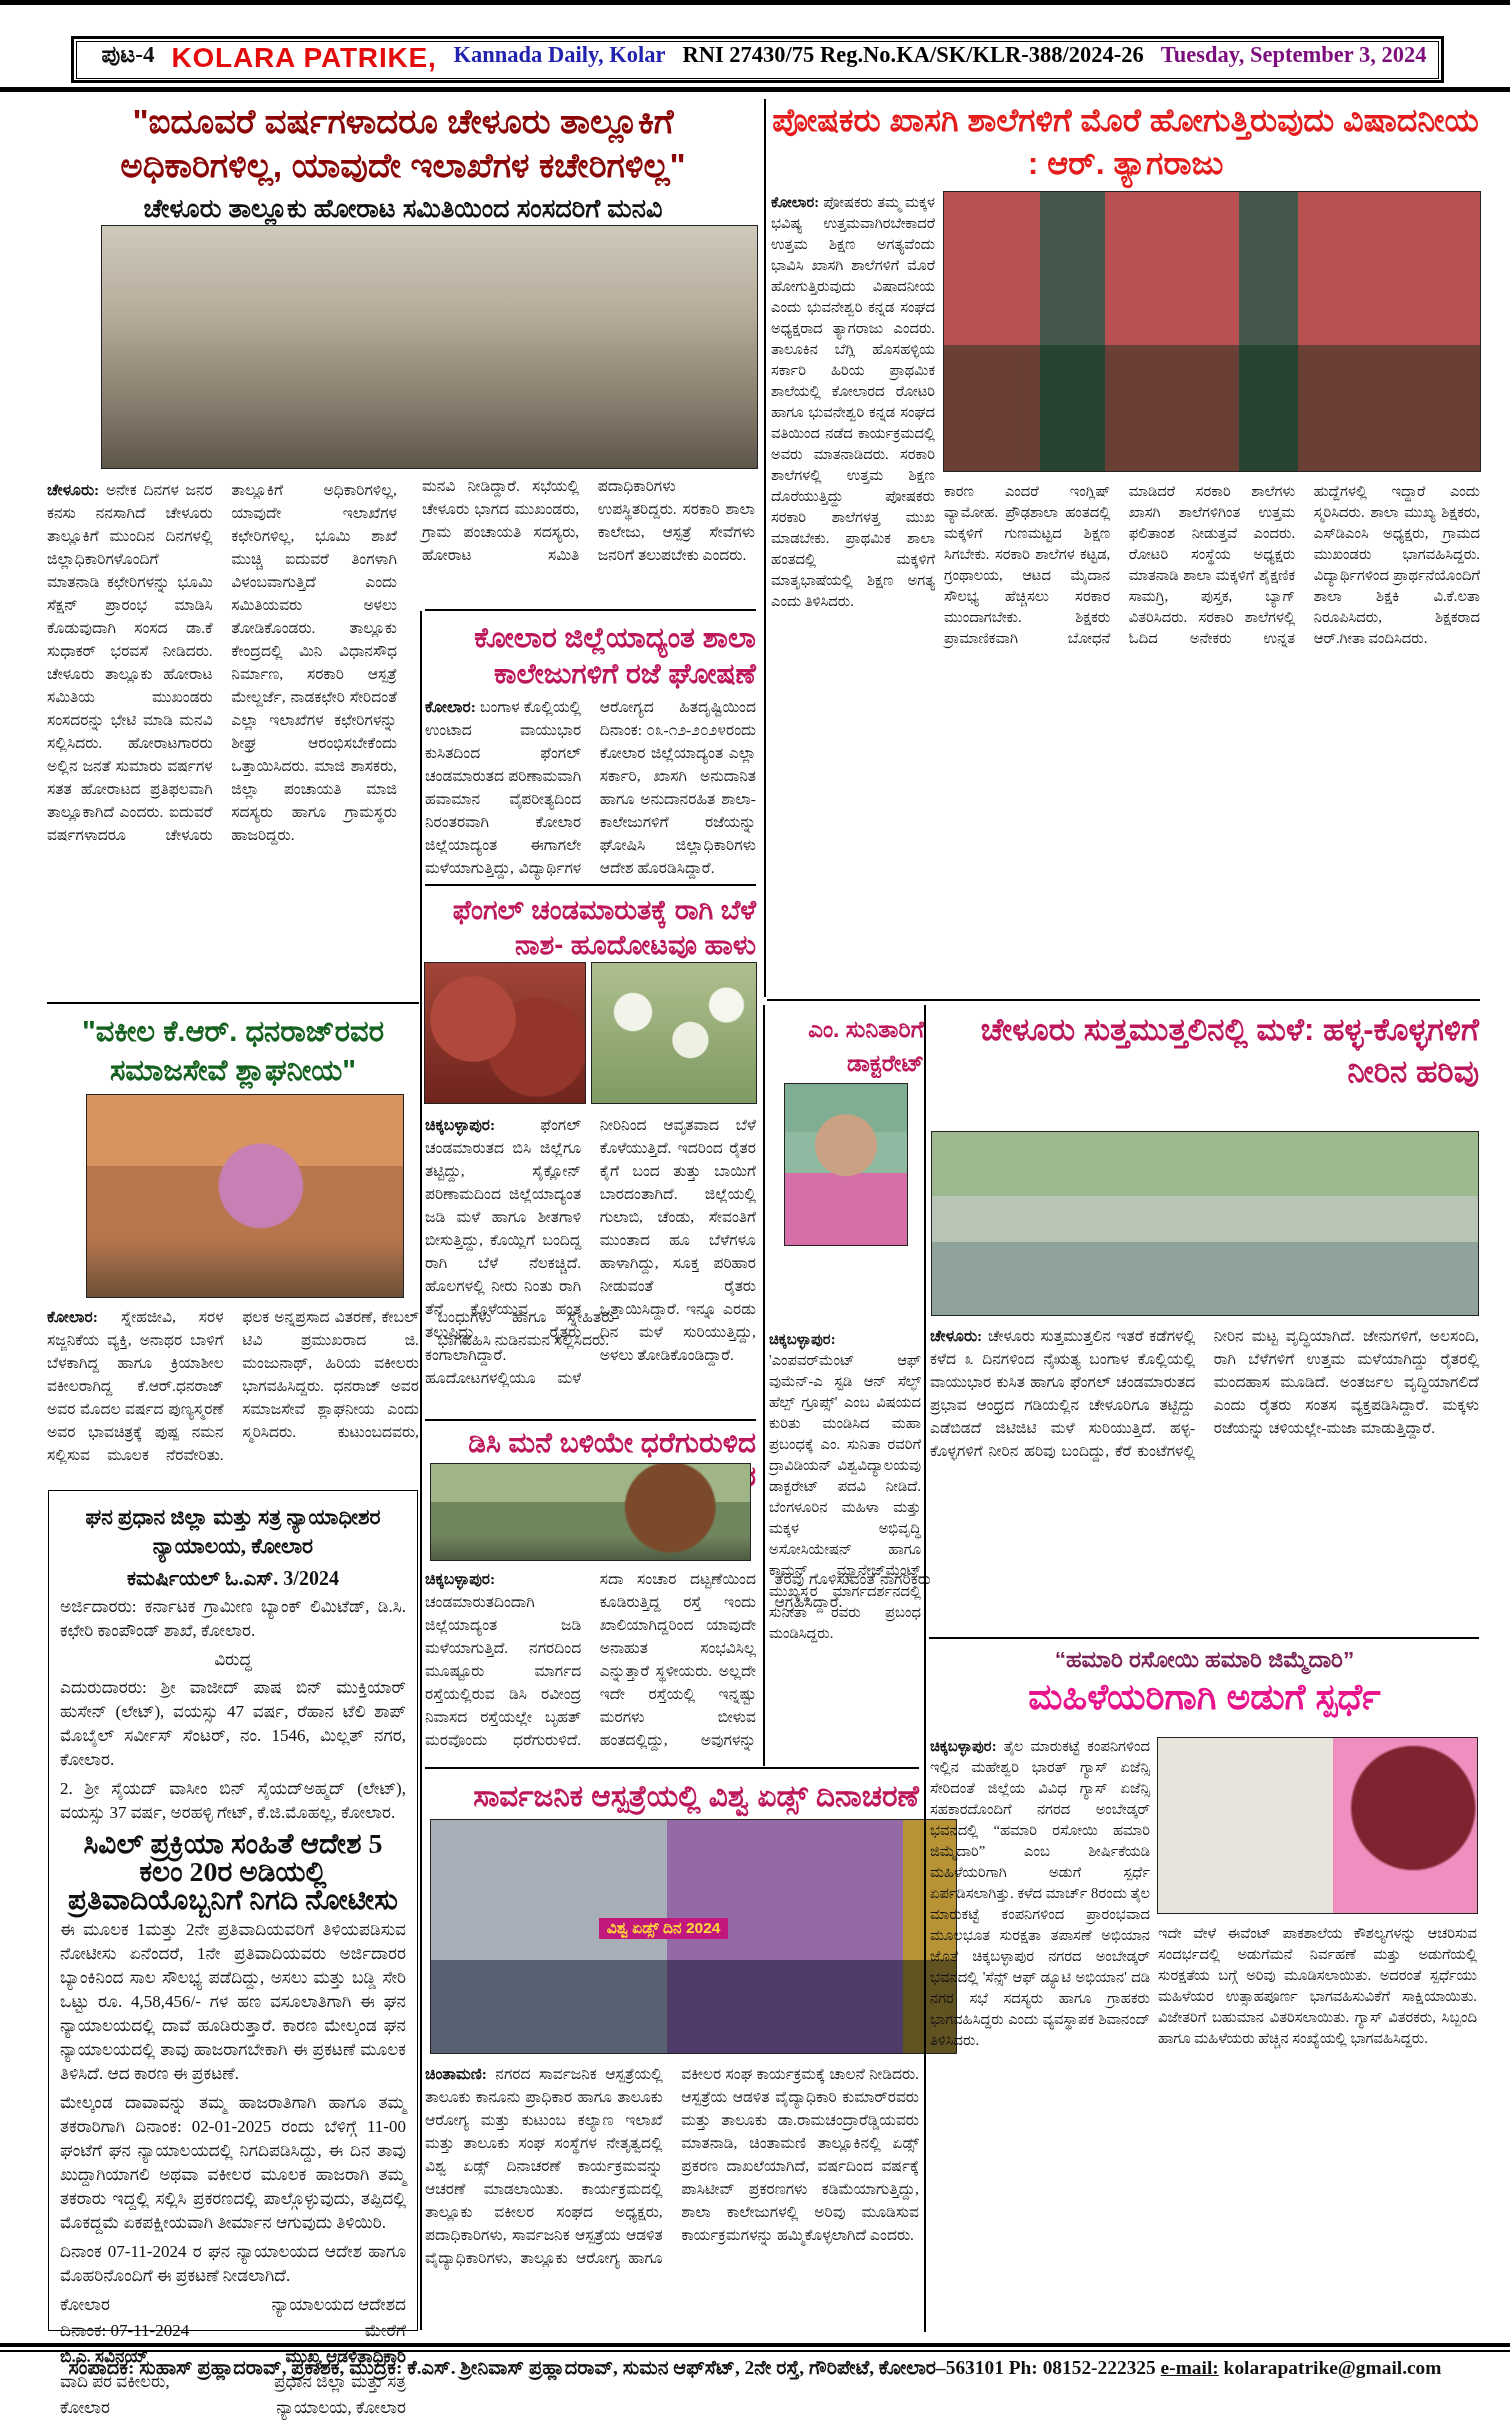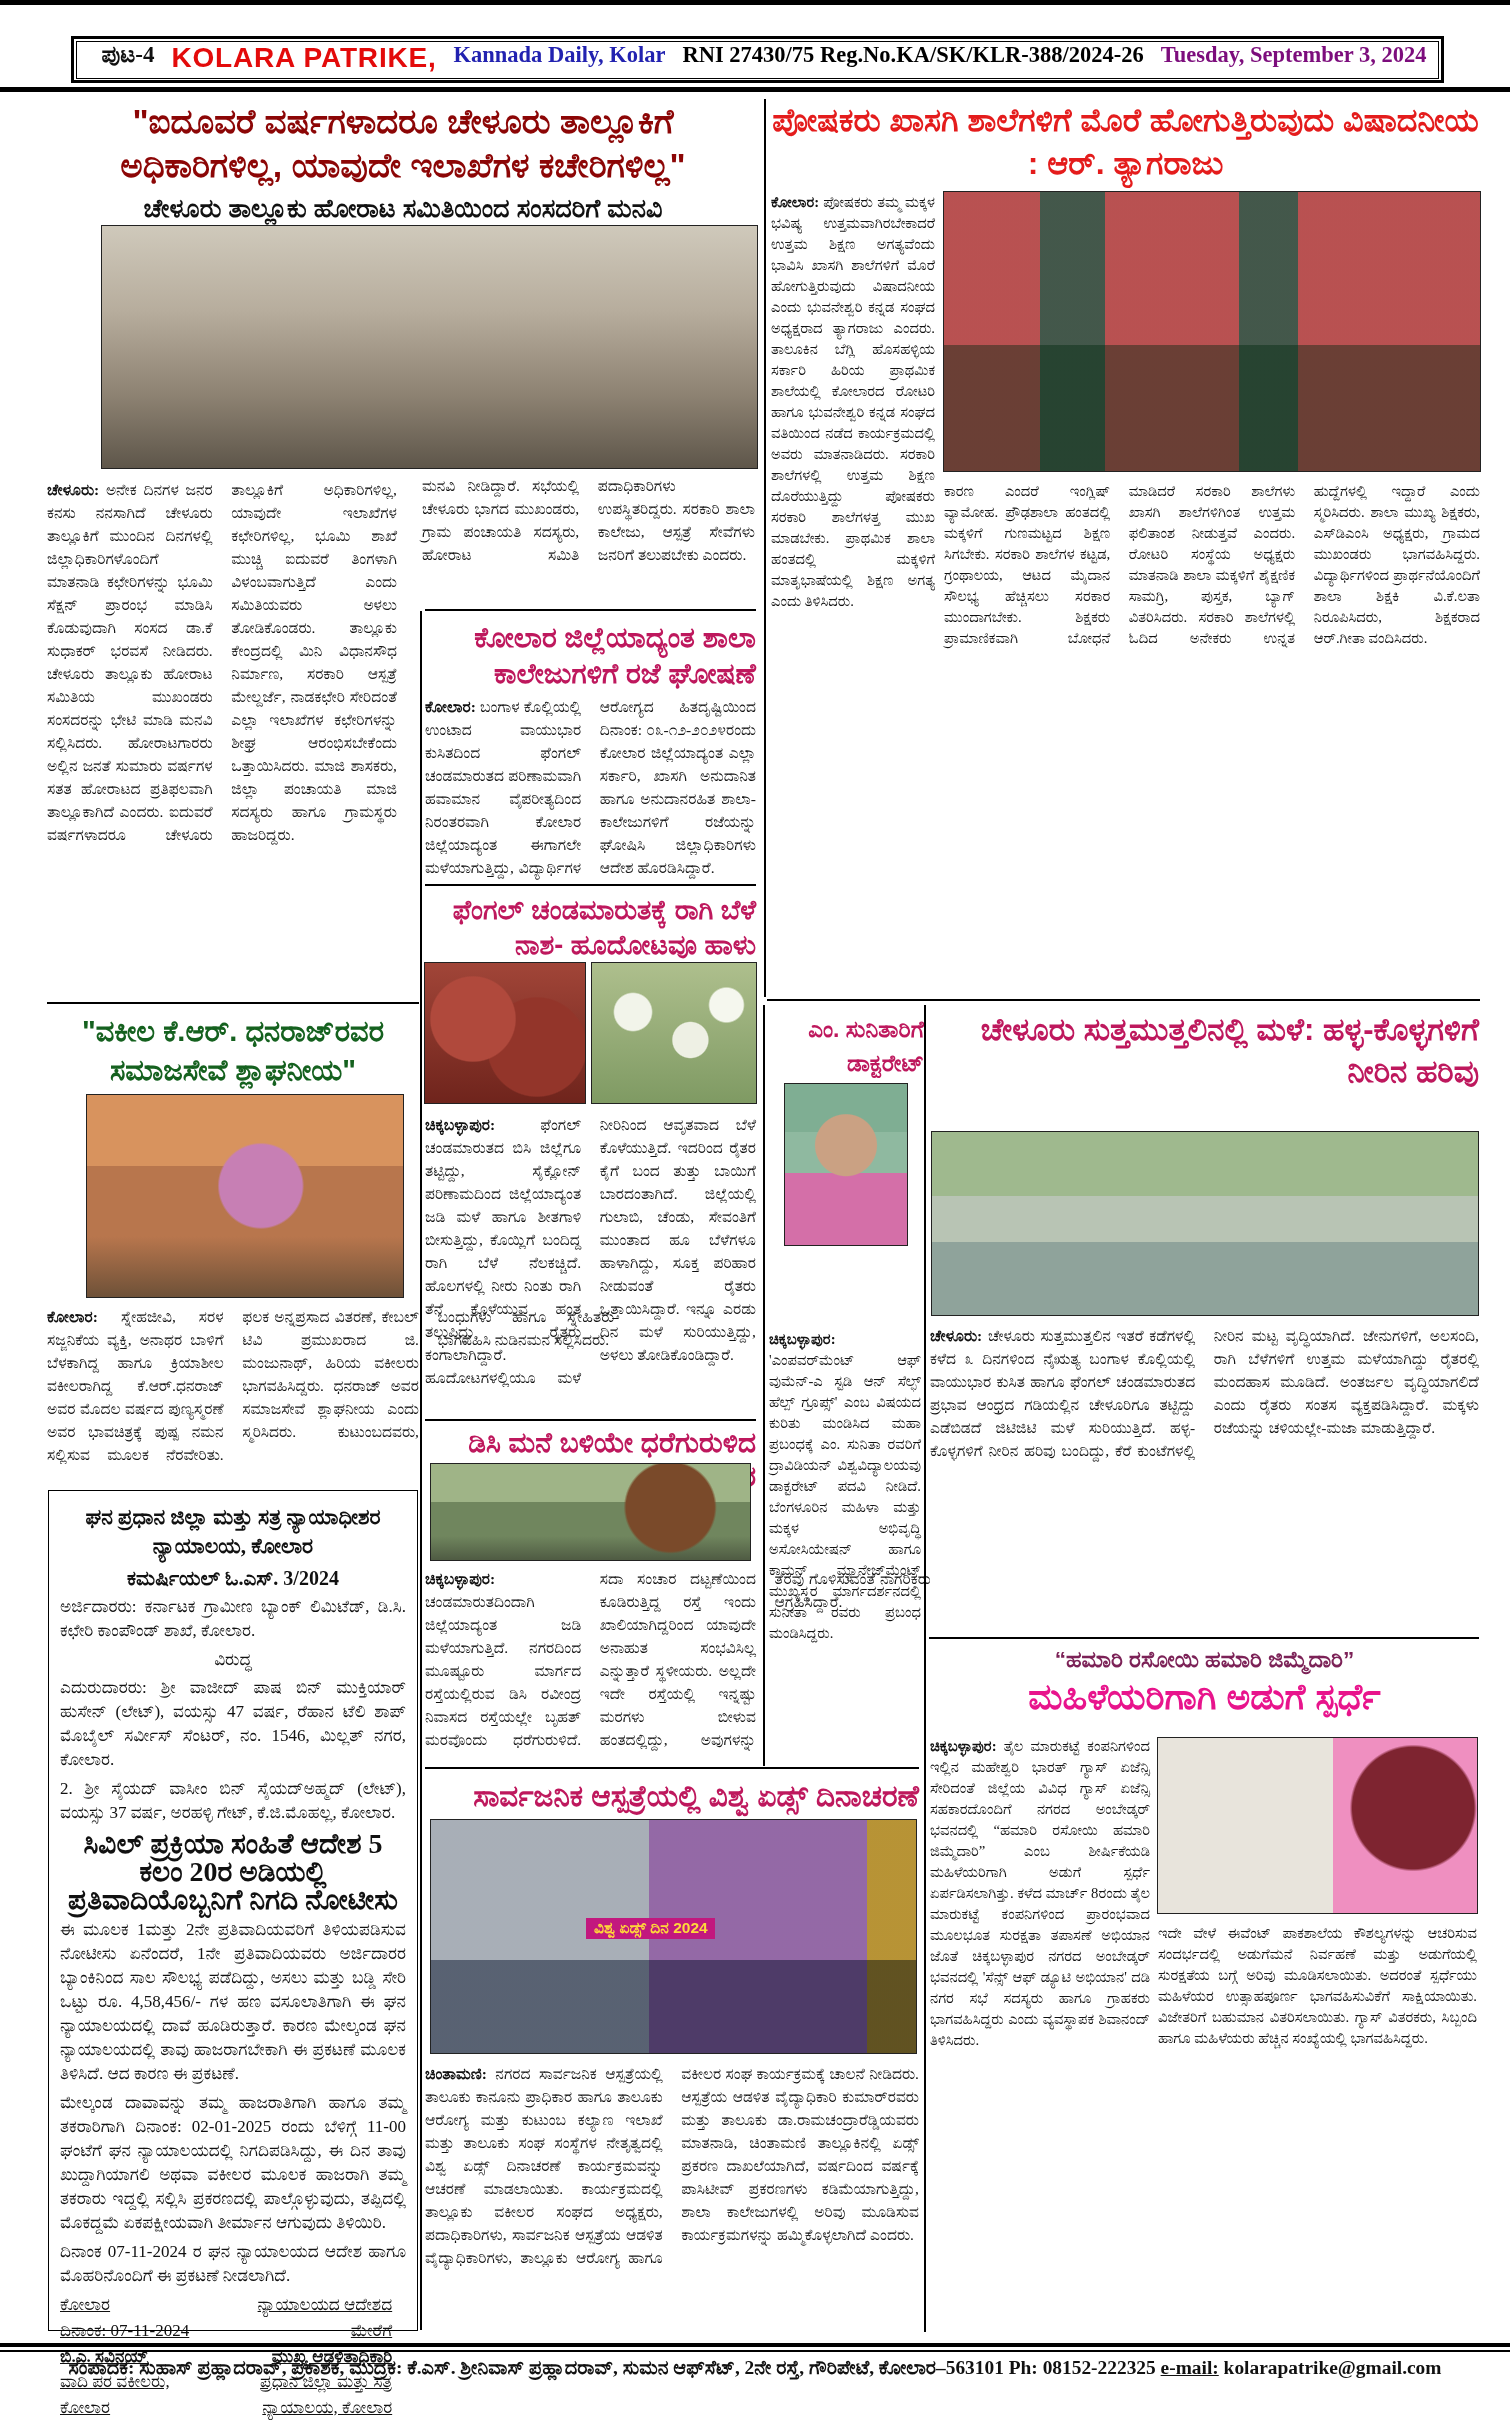--- a/index.html
+++ b/index.html
@@ -30,21 +30,21 @@
   .h-red{color:#e41c1c;font-family:"Liberation Sans",sans-serif;font-weight:bold;font-size:32px;line-height:43px;text-align:center;}
   .h-sub{font-size:25.6px;font-weight:bold;text-align:center;font-family:"Liberation Sans",sans-serif;}
   .h-blk{font-family:"Liberation Sans",sans-serif;font-weight:bold;text-align:right;color:#be185d;}
   .h-grn{color:#15611f;font-family:"Liberation Sans",sans-serif;font-weight:bold;font-size:29px;line-height:39px;text-align:center;}
   .h-pur{color:#7c2257;font-family:"Liberation Sans",sans-serif;font-weight:bold;font-size:22.5px;text-align:center;}
   .h-pink{color:#e8148c;font-family:"Liberation Sans",sans-serif;font-weight:bold;font-size:36px;text-align:center;}
   
   .court{border:1.6px solid #000;padding:7.8px 11px;font-size:17px;line-height:24px;}
   .court p{margin:4.7px 0;}
   .court .b{font-weight:bold;}
-  .sigrow{display:flex;margin-top:3.1px;text-decoration:underline;}
+  .sigrow{display:flex;justify-content:space-between;margin-top:3.1px;}
   .sigcol{width:48%;font-size:17px;line-height:25.6px;}
   
   .ph-memo{background:linear-gradient(180deg,#cfc9bb 0%,#b7ad9d 35%,#8d8272 70%,#5e564a 100%);}
   .ph-school{background:linear-gradient(90deg,#d99090 0 18%,#4f9b84 18% 30%,#d99090 30% 55%,#4f9b84 55% 66%,#d99090 66% 100%),
              linear-gradient(180deg,#d99090 0 55%,#7d6f5e 55% 100%);background-blend-mode:multiply;}
   .ph-ragi{background:radial-gradient(circle at 30% 40%,#b0493c 0 30%,transparent 31%),
            radial-gradient(circle at 70% 60%,#93352a 0 35%,transparent 36%),
            linear-gradient(180deg,#a14538,#6f241c);}
   .ph-flower{background:radial-gradient(circle at 25% 35%,#f2f4ea 0 12%,transparent 13%),
              radial-gradient(circle at 60% 55%,#eef0e4 0 14%,transparent 15%),
@@ -114,21 +114,21 @@
   <div class="abs hrule" style="left:425px;top:1419px;width:331px;height:2.3px;"></div>
   <div class="abs h-blk" style="left:425px;top:1426px;width:331px;font-size:28px;line-height:34px;">ಡಿಸಿ ಮನೆ ಬಳಿಯೇ ಧರೆಗುರುಳಿದ ಮರ</div>
   <div class="abs ph ph-tree" style="left:431px;top:1464px;width:319px;height:96px;"></div>
   <div class="abs body-t c2" style="left:425px;top:1567px;width:331px;height:194px;">
     <span class="dl">ಚಿಕ್ಕಬಳ್ಳಾಪುರ:</span>
     <span>ಚಂಡಮಾರುತದಿಂದಾಗಿ ಜಿಲ್ಲೆಯಾದ್ಯಂತ ಜಡಿ ಮಳೆಯಾಗುತ್ತಿದೆ. ನಗರದಿಂದ ಮೂಷ್ಟೂರು ಮಾರ್ಗದ ರಸ್ತೆಯಲ್ಲಿರುವ ಡಿಸಿ ರವೀಂದ್ರ ನಿವಾಸದ ರಸ್ತೆಯಲ್ಲೇ ಬೃಹತ್ ಮರವೊಂದು ಧರೆಗುರುಳಿದೆ. ಸದಾ ಸಂಚಾರ ದಟ್ಟಣೆಯಿಂದ ಕೂಡಿರುತ್ತಿದ್ದ ರಸ್ತೆ ಇಂದು ಖಾಲಿಯಾಗಿದ್ದರಿಂದ ಯಾವುದೇ ಅನಾಹುತ ಸಂಭವಿಸಿಲ್ಲ ಎನ್ನುತ್ತಾರೆ ಸ್ಥಳೀಯರು. ಅಲ್ಲದೇ ಇದೇ ರಸ್ತೆಯಲ್ಲಿ ಇನ್ನಷ್ಟು ಮರಗಳು ಬೀಳುವ ಹಂತದಲ್ಲಿದ್ದು, ಅವುಗಳನ್ನು ತೆರವು ಗೊಳಿಸುವಂತೆ ನಾಗರಿಕರು ಆಗ್ರಹಿಸಿದ್ದಾರೆ.</span>
   </div>
 
   <div class="abs hrule" style="left:425px;top:1767px;width:494px;height:2.3px;"></div>
   <div class="abs h-blk" style="left:425px;top:1778px;width:494px;font-size:29.5px;line-height:36px;">ಸಾರ್ವಜನಿಕ ಆಸ್ಪತ್ರೆಯಲ್ಲಿ ವಿಶ್ವ ಏಡ್ಸ್ ದಿನಾಚರಣೆ</div>
-  <div class="abs ph ph-aids" style="left:431px;top:1820px;width:485px;height:233px;">
+  <div class="abs ph ph-aids" style="left:431px;top:1820px;width:485px;height:233px;padding-left:40px;">
     <span class="banner">ವಿಶ್ವ ಏಡ್ಸ್ ದಿನ 2024</span>
   </div>
   <div class="abs body-t c2" style="left:425px;top:2062px;width:494px;height:270px;">
     <span class="dl">ಚಿಂತಾಮಣಿ:</span>
     <span>ನಗರದ ಸಾರ್ವಜನಿಕ ಆಸ್ಪತ್ರೆಯಲ್ಲಿ ತಾಲೂಕು ಕಾನೂನು ಪ್ರಾಧಿಕಾರ ಹಾಗೂ ತಾಲೂಕು ಆರೋಗ್ಯ ಮತ್ತು ಕುಟುಂಬ ಕಲ್ಯಾಣ ಇಲಾಖೆ ಮತ್ತು ತಾಲೂಕು ಸಂಘ ಸಂಸ್ಥೆಗಳ ನೇತೃತ್ವದಲ್ಲಿ ವಿಶ್ವ ಏಡ್ಸ್ ದಿನಾಚರಣೆ ಕಾರ್ಯಕ್ರಮವನ್ನು ಆಚರಣೆ ಮಾಡಲಾಯಿತು. ಕಾರ್ಯಕ್ರಮದಲ್ಲಿ ತಾಲ್ಲೂಕು ವಕೀಲರ ಸಂಘದ ಅಧ್ಯಕ್ಷರು, ಪದಾಧಿಕಾರಿಗಳು, ಸಾರ್ವಜನಿಕ ಆಸ್ಪತ್ರೆಯ ಆಡಳಿತ ವೈದ್ಯಾಧಿಕಾರಿಗಳು, ತಾಲ್ಲೂಕು ಆರೋಗ್ಯ ಹಾಗೂ ವಕೀಲರ ಸಂಘ ಕಾರ್ಯಕ್ರಮಕ್ಕೆ ಚಾಲನೆ ನೀಡಿದರು. ಆಸ್ಪತ್ರೆಯ ಆಡಳಿತ ವೈದ್ಯಾಧಿಕಾರಿ ಕುಮಾರ್‌ರವರು ಮತ್ತು ತಾಲೂಕು ಡಾ.ರಾಮಚಂದ್ರಾರೆಡ್ಡಿಯವರು ಮಾತನಾಡಿ, ಚಿಂತಾಮಣಿ ತಾಲ್ಲೂಕಿನಲ್ಲಿ ಏಡ್ಸ್ ಪ್ರಕರಣ ದಾಖಲೆಯಾಗಿದೆ, ವರ್ಷದಿಂದ ವರ್ಷಕ್ಕೆ ಪಾಸಿಟೀವ್ ಪ್ರಕರಣಗಳು ಕಡಿಮೆಯಾಗುತ್ತಿದ್ದು, ಶಾಲಾ ಕಾಲೇಜುಗಳಲ್ಲಿ ಅರಿವು ಮೂಡಿಸುವ ಕಾರ್ಯಕ್ರಮಗಳನ್ನು ಹಮ್ಮಿಕೊಳ್ಳಲಾಗಿದೆ ಎಂದರು.</span>
   </div>
 
   <div class="abs h-red" style="left:771px;top:99px;width:709px;">ಪೋಷಕರು ಖಾಸಗಿ ಶಾಲೆಗಳಿಗೆ ಮೊರೆ ಹೋಗುತ್ತಿರುವುದು ವಿಷಾದನೀಯ : ಆರ್. ತ್ಯಾಗರಾಜು</div>
   <div class="abs body-s" style="left:771px;top:192px;width:164px;height:802px;">
     <span class="dl">ಕೋಲಾರ:</span>

